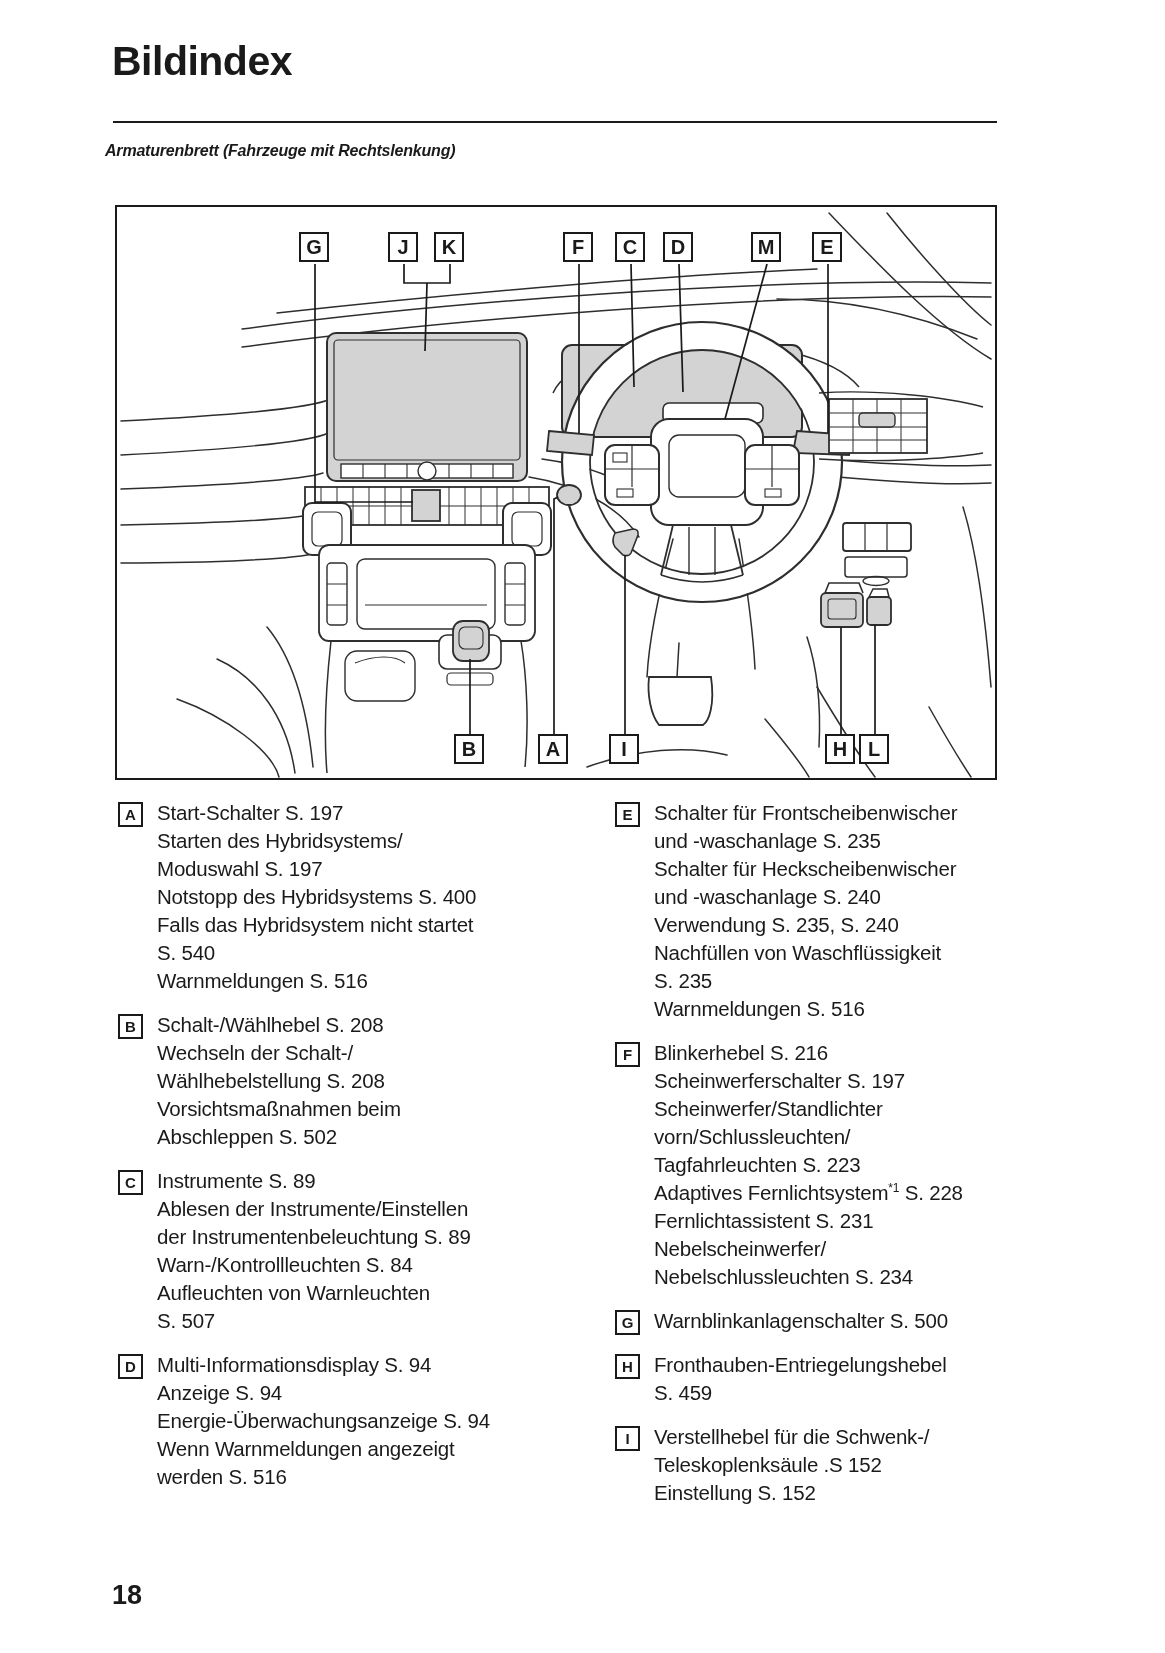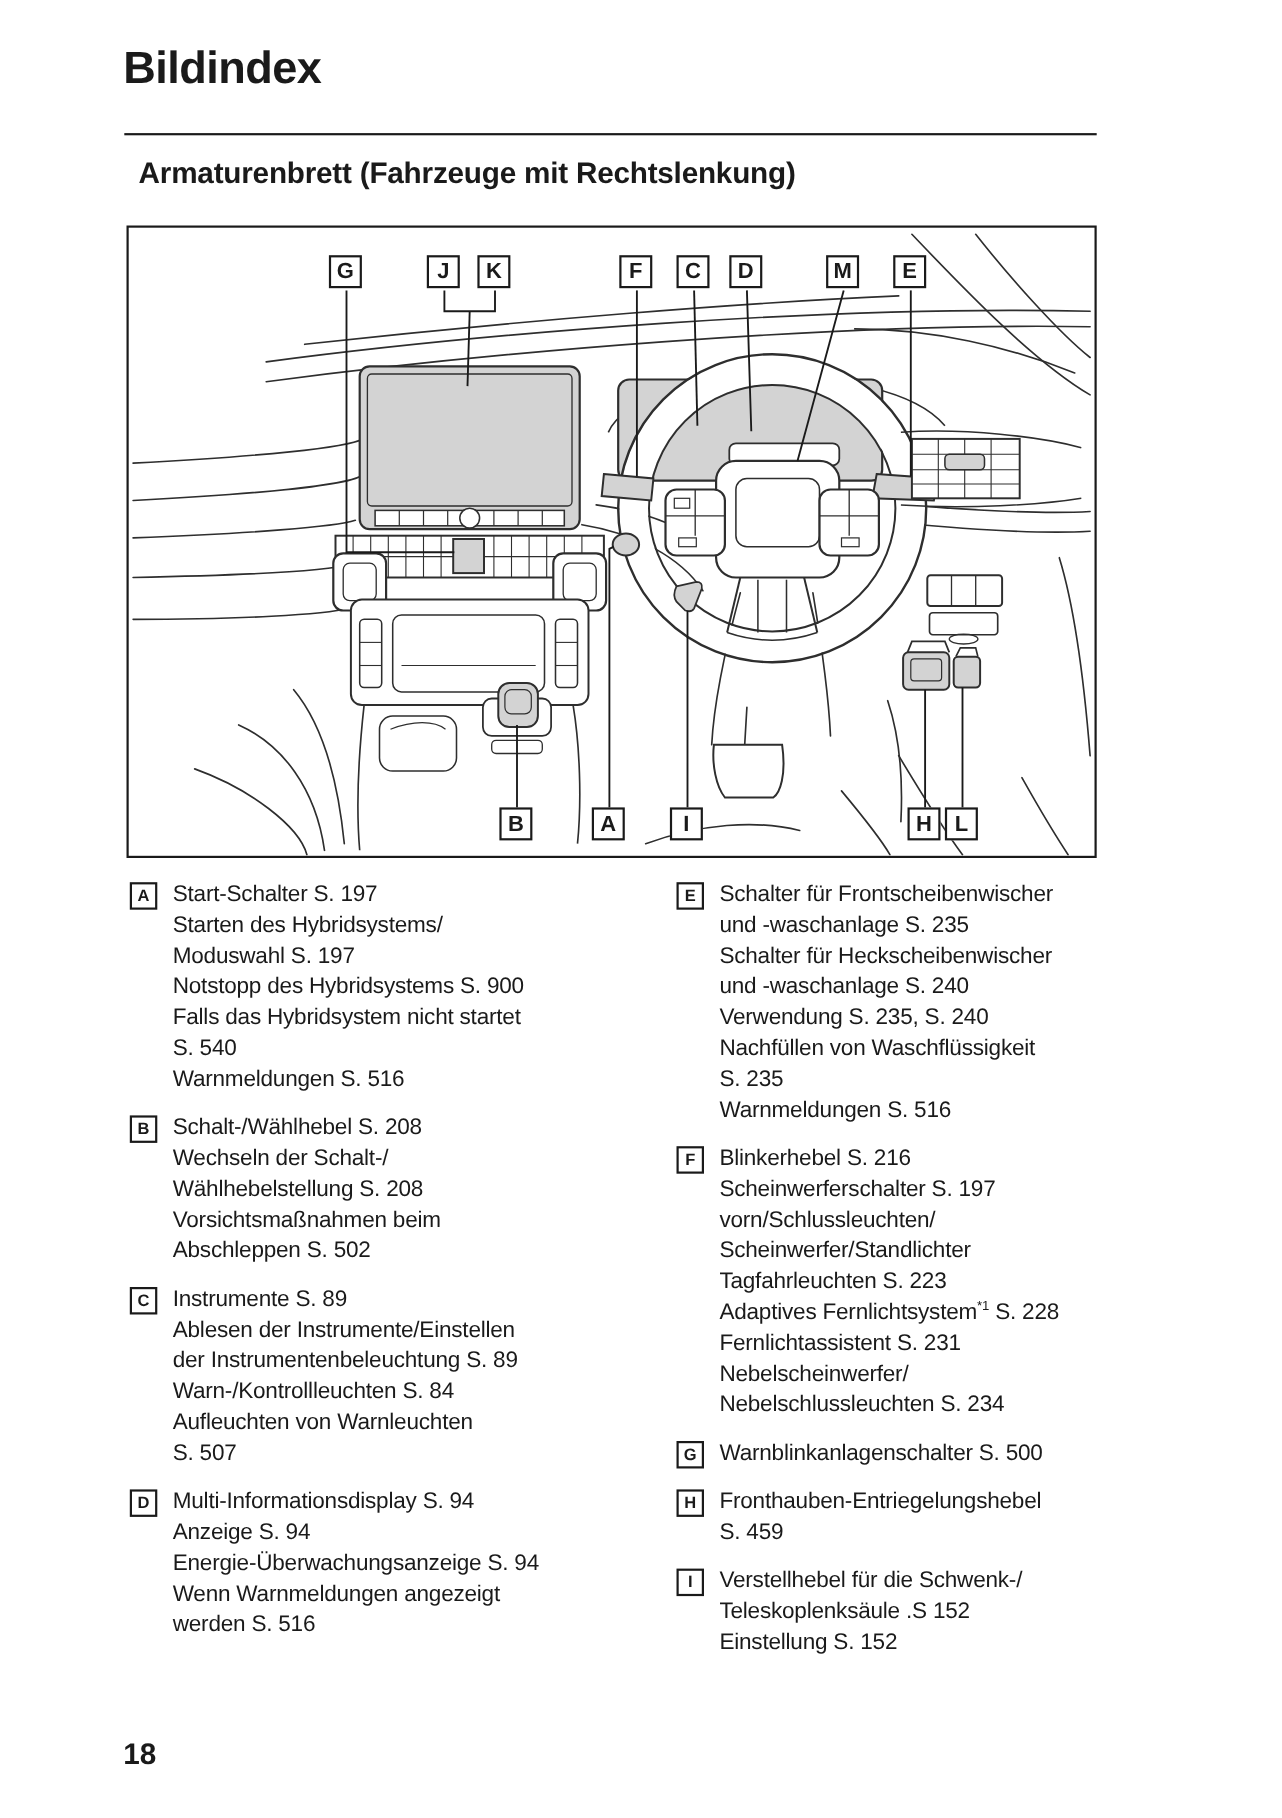--- a/index.html
+++ b/index.html
@@ -2,21 +2,21 @@
 <html><head>
 <meta charset="utf-8">
 <style>
   html,body{margin:0;padding:0;}
   body{
     width:1165px;height:1653px;position:relative;background:#ffffff;
     font-family:"Liberation Sans",sans-serif;color:#1a1a1a;overflow:hidden;
   }
   .title{position:absolute;left:112px;top:38px;font-size:41px;font-weight:bold;letter-spacing:-0.5px;}
   .rule{position:absolute;left:113px;top:121px;width:884px;height:2px;background:#1a1a1a;}
-  .subheading{position:absolute;left:126px;top:142px;font-size:27px;font-weight:bold;letter-spacing:-0.2px;}
+  .subheading{position:absolute;left:105px;top:142px;font-size:16px;font-weight:bold;letter-spacing:-0.2px;font-style:italic;}
   .diagram{position:absolute;left:115px;top:205px;width:878px;height:571px;border:2px solid #1a1a1a;box-sizing:content-box;background:#fff;}
   .diagram svg{position:absolute;left:0;top:0;}
   .co{
     position:absolute;width:26px;height:26px;border:2.5px solid #1a1a1a;background:#fff;
     font-size:20px;font-weight:bold;display:flex;align-items:center;justify-content:center;line-height:1;
   }
   .legend-col{position:absolute;}
   .legend-col .sec{display:flex;margin-bottom:16px;}
   .letterbox{
     flex:none;width:21px;height:21px;border:2px solid #1a1a1a;margin-right:14px;margin-top:3px;
@@ -214,21 +214,21 @@
   <div class="co" style="left:742px;top:527px">L</div>
 </div>
 
 <div class="legend-col" id="legend-left" style="left:118px;top:799px;width:472px">
     <div class="sec">
       <div class="letterbox">A</div>
       <div class="lines">
         <div>Start-Schalter S. 197</div>
         <div>Starten des Hybridsystems/</div>
         <div>Moduswahl S. 197</div>
-        <div>Notstopp des Hybridsystems S. 900</div>
+        <div>Notstopp des Hybridsystems S. 400</div>
         <div>Falls das Hybridsystem nicht startet</div>
         <div>S. 540</div>
         <div>Warnmeldungen S. 516</div>
       </div>
     </div>
     <div class="sec">
       <div class="letterbox">B</div>
       <div class="lines">
         <div>Schalt-/Wählhebel S. 208</div>
         <div>Wechseln der Schalt-/</div>
@@ -271,22 +271,22 @@
         <div>Nachfüllen von Waschflüssigkeit</div>
         <div>S. 235</div>
         <div>Warnmeldungen S. 516</div>
       </div>
     </div>
     <div class="sec">
       <div class="letterbox">F</div>
       <div class="lines">
         <div>Blinkerhebel S. 216</div>
         <div>Scheinwerferschalter S. 197</div>
+        <div>Scheinwerfer/Standlichter</div>
         <div>vorn/Schlussleuchten/</div>
-        <div>Scheinwerfer/Standlichter</div>
         <div>Tagfahrleuchten S. 223</div>
         <div>Adaptives Fernlichtsystem<sup>*1</sup> S. 228</div>
         <div>Fernlichtassistent S. 231</div>
         <div>Nebelscheinwerfer/</div>
         <div>Nebelschlussleuchten S. 234</div>
       </div>
     </div>
     <div class="sec">
       <div class="letterbox">G</div>
       <div class="lines">

